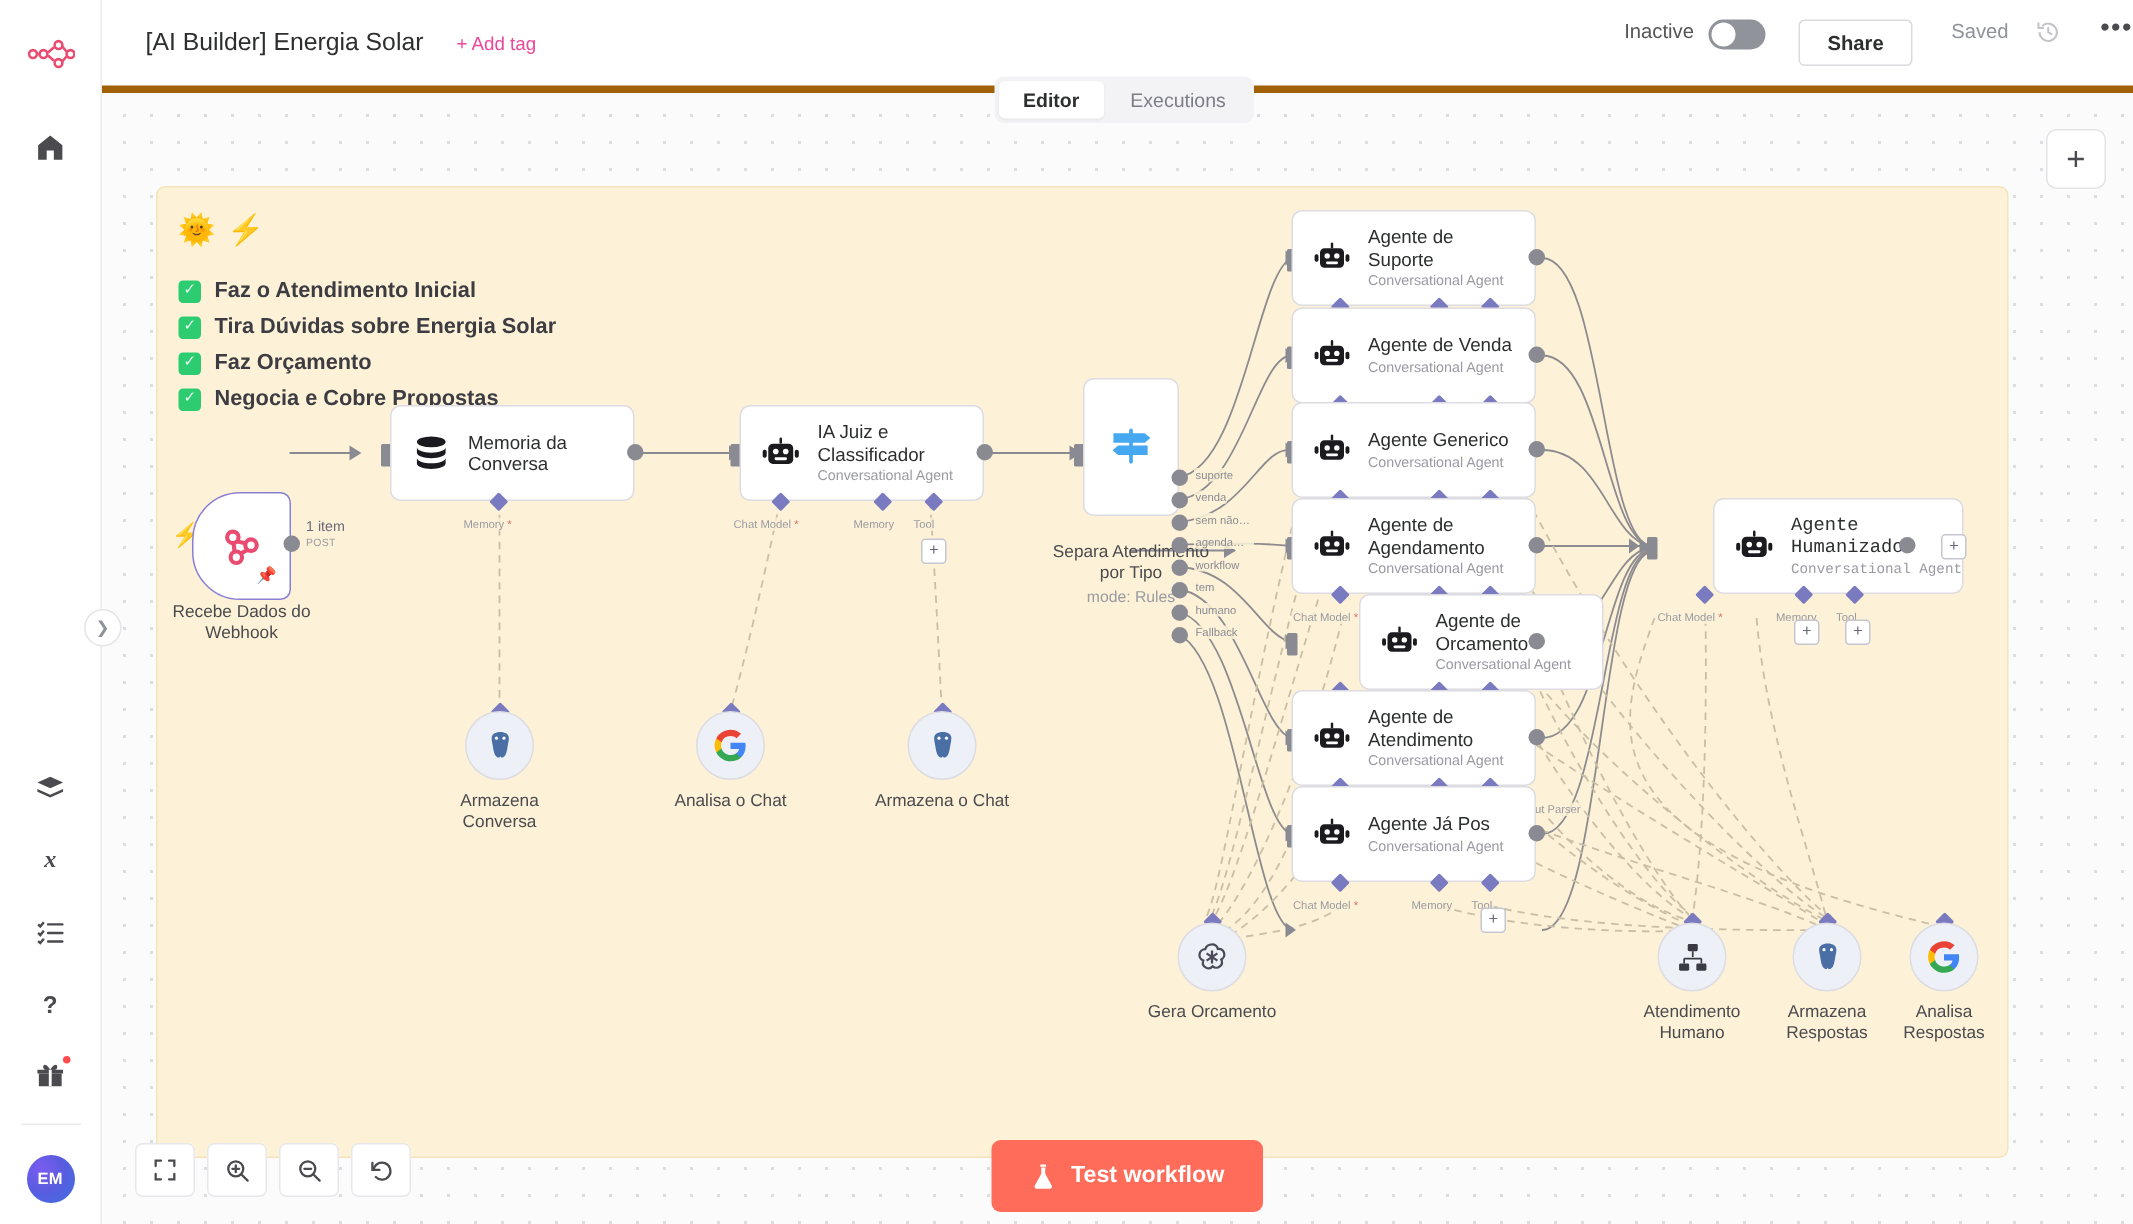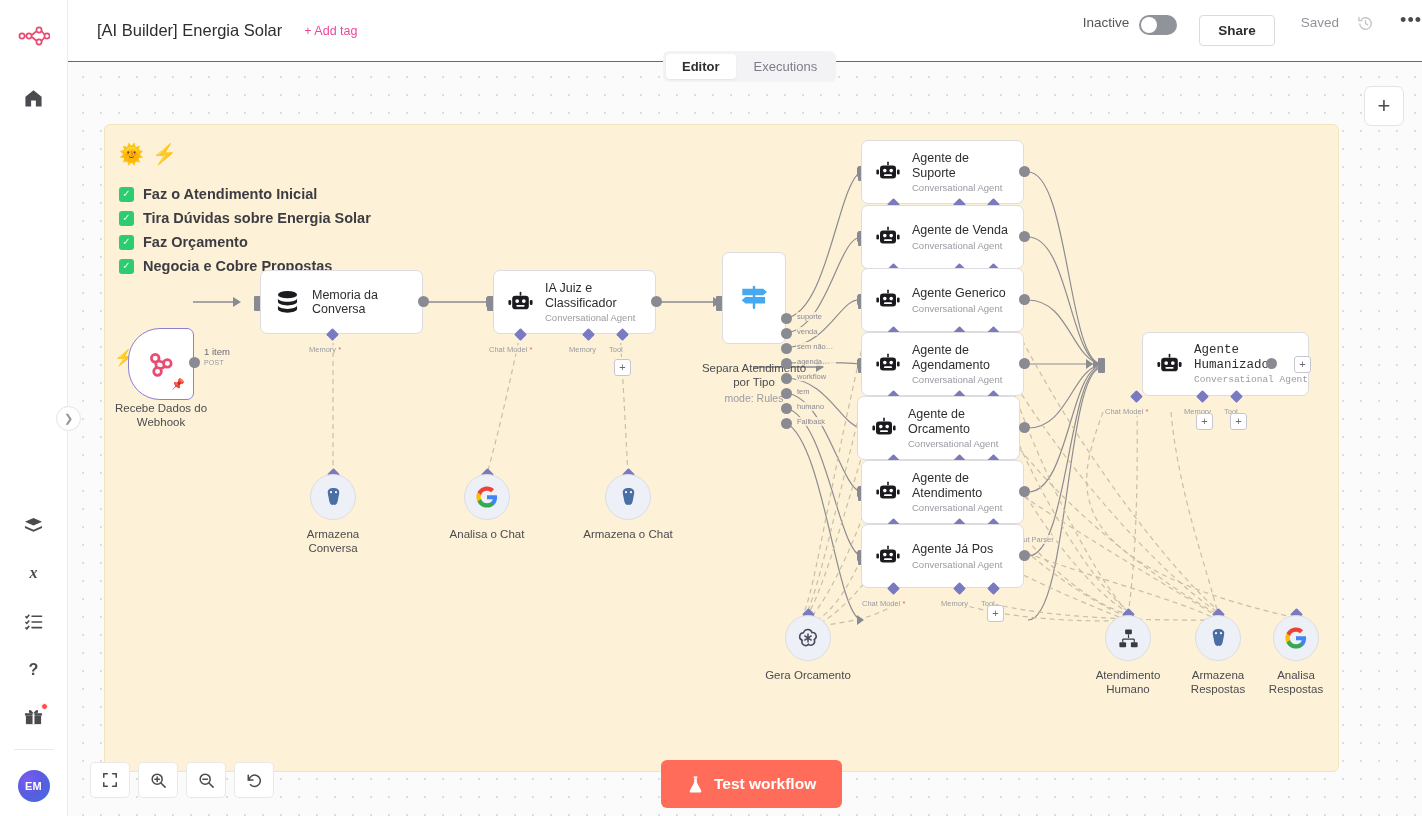--- a/index.html
+++ b/index.html
@@ -45,21 +45,21 @@
   #collapse-toggle {
     position: absolute; left: 56px; top: 406px; width: 25px; height: 25px;
     border-radius: 50%; background: #fff; border: 1px solid #e4e4e7;
     display: flex; align-items: center; justify-content: center;
     color: #909399; font-size: 11px; cursor: pointer; z-index: 45;
   }
 
   
   #header {
     position: absolute; left: 68px; top: 0; width: 1354px; height: 62px;
-    background: #fff; border-bottom: 1px solid #a16207;
+    background: #fff; border-bottom: 5px solid #a16207;
     display: flex; align-items: center; z-index: 30;
   }
   #wf-title {
     margin-left: 29px; font-size: 16.5px; color: #2d2e2e; font-weight: 400;
     cursor: text; white-space: nowrap;
   }
   #add-tag { margin-left: 22px; font-size: 12.5px; color: #ec4899; cursor: pointer; }
   #hdr-right { margin-left: auto; display: flex; align-items: flex-start; }
   #inactive-label { font-size: 13.5px; color: #555; margin-right: 10px; }
   #activate-toggle {
@@ -607,21 +607,21 @@
   <div class="port-dot" style="left:951px; top:296px;"></div>
   <div class="diamond" style="left:821px; top:330px;"></div>
   <div class="port-label" style="left:793px; top:345px;">Chat Model <span class="req">*</span></div>
   <div class="diamond" style="left:887px; top:330px;"></div>
   <div class="port-label" style="left:872px; top:345px;">Memory</div>
   <div class="diamond" style="left:921px; top:330px;"></div>
   <div class="port-label" style="left:912px; top:345px;">Tool</div>
   <div class="plus-box" style="left:919px; top:351px;">+</div>
 
   <div class="port-in" style="left:790px; top:360px;"></div>
-  <div class="node rect" style="left:789px; top:334px;">
+  <div class="node rect" style="left:838px; top:334px;">
     <span class="node-ico">
       <svg width="26" height="26" viewBox="0 0 26 26" fill="#1b1b1f">
         <rect x="5" y="6.5" width="16" height="13" rx="3"></rect>
           <rect x="1.4" y="10.5" width="2.6" height="5" rx="1.2"></rect>
         <rect x="22" y="10.5" width="2.6" height="5" rx="1.2"></rect>
           <circle cx="9.8" cy="11.6" r="1.8" fill="#fff"></circle>
         <circle cx="16.2" cy="11.6" r="1.8" fill="#fff"></circle>
           <rect x="9" y="15.3" width="8" height="1.8" rx=".9" fill="#fff"></rect>
         <rect x="12.2" y="2.6" width="1.6" height="4" rx=".8"></rect>
       </svg>

